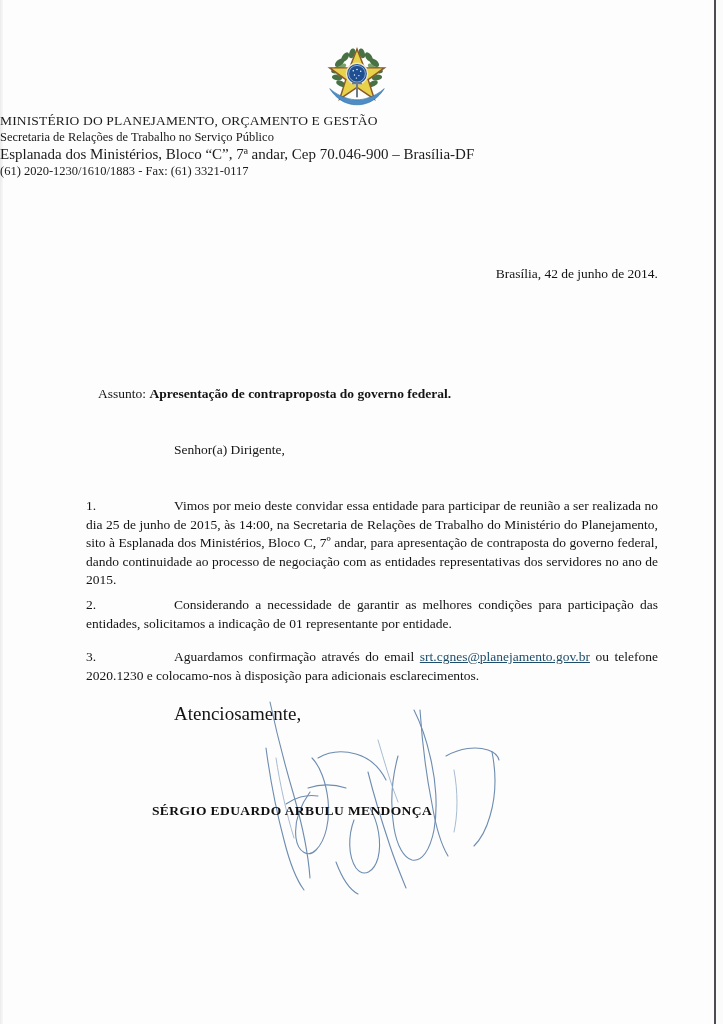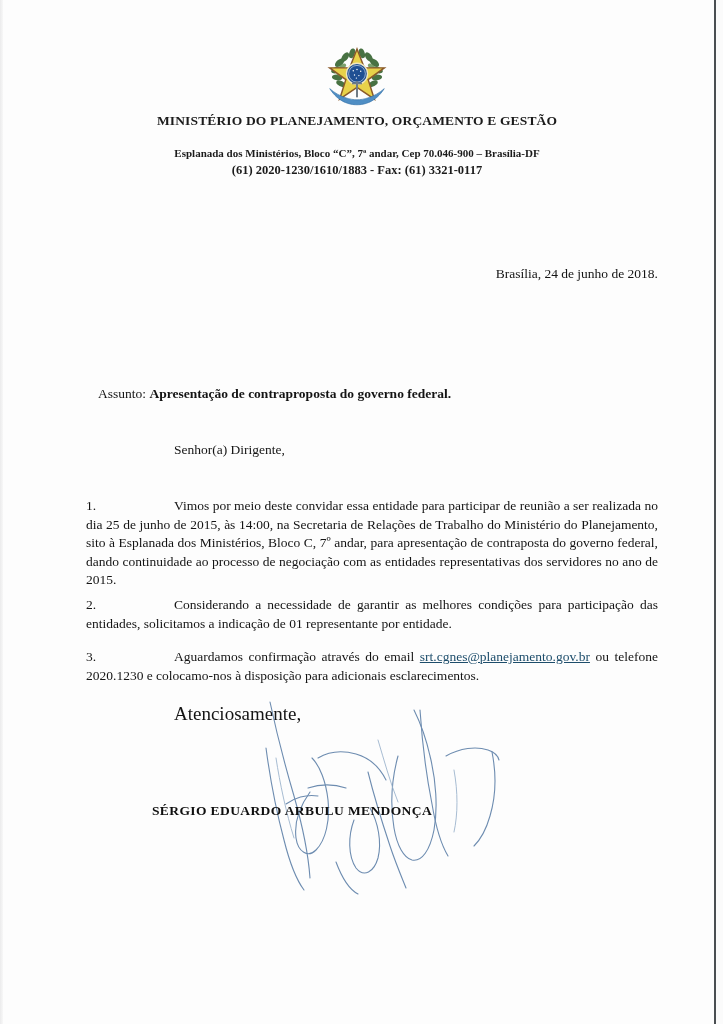--- a/index.html
+++ b/index.html
@@ -36,45 +36,42 @@
     left: 716px; top: 0px;
     width: 7px; height: 1024px;
     background: #fbfbfb;
   }
 
   
   .letterhead {
     position: absolute;
     left: 0; top: 44px;
     width: 714px;
-    text-align: center;
-    font-weight: bold;
   }
   .crest {
     width: 62px;
     height: 62px;
     margin: 0 auto 6px auto;
     display: block;
   }
   .org-name {
     font-size: 13.5px;
     letter-spacing: .15px;
     color: #1b1b1b;
     line-height: 17px;
   }
   .org-sub {
     font-size: 12.5px;
     color: #1b1b1b;
     line-height: 17px;
   }
   .org-addr {
-    font-size: 11px;
-    color: #1b1b1b;
-    line-height: 17px;
-    margin-top: 16px;
+    font-size: 15px;
+    color: #1b1b1b;
+    line-height: 17px;
   }
   .org-phone {
     font-size: 12.5px;
     color: #1b1b1b;
     line-height: 17px;
   }
 
   
   .doc-ref {
     position: absolute;
@@ -223,26 +220,27 @@
         <circle cx="49" cy="55" r="1.1"></circle>
       </g>
 
       <rect x="48.4" y="60" width="3.2" height="26" fill="#6f7b86"></rect>
       <rect x="42" y="62" width="16" height="3" fill="#6f7b86"></rect>
 
       <path d="M6,72 C22,86 40,90 50,90 C60,90 78,86 94,72 C80,94 62,98 50,98 C38,98 20,94 6,72 Z" fill="#4f8ec4" stroke="#2f6ea8" stroke-width="1"></path>
     </svg>
 
     <div class="org-name">MINISTÉRIO DO PLANEJAMENTO, ORÇAMENTO E GESTÃO</div>
+    <div class="org-sub">Secretaria de Relações de Trabalho no Serviço Público</div>
     <div class="org-addr">Esplanada dos Ministérios, Bloco “C”, 7ª andar, Cep 70.046-900 – Brasília-DF</div>
     <div class="org-phone">(61) 2020-1230/1610/1883 - Fax: (61) 3321-0117</div>
   </div>
 
 
-  <div class="place-date">Brasília, 24 de junho de 2018.</div>
+  <div class="place-date">Brasília, 42 de junho de 2014.</div>
 
 
   <div class="subject"><span>Assunto: </span><span class="subject-value">Apresentação de contraproposta do governo federal.</span></div>
 
   <div class="salutation">Senhor(a) Dirigente,</div>
 
   <div class="para" id="para-1"><span class="pnum">1.</span><span>Vimos por meio deste convidar essa entidade para participar de reunião a ser realizada no dia 25 de junho de 2015, às 14:00, na Secretaria de Relações de Trabalho do Ministério do Planejamento, sito à Esplanada dos Ministérios, Bloco C, 7º andar, para apresentação de contraposta do governo federal,  dando continuidade ao processo de negociação com as entidades representativas dos servidores no ano de 2015.</span></div>
 
   <div class="para" id="para-2"><span class="pnum">2.</span><span>Considerando a necessidade de garantir as melhores condições para participação das entidades, solicitamos a indicação de 01 representante por entidade.</span></div>
 

